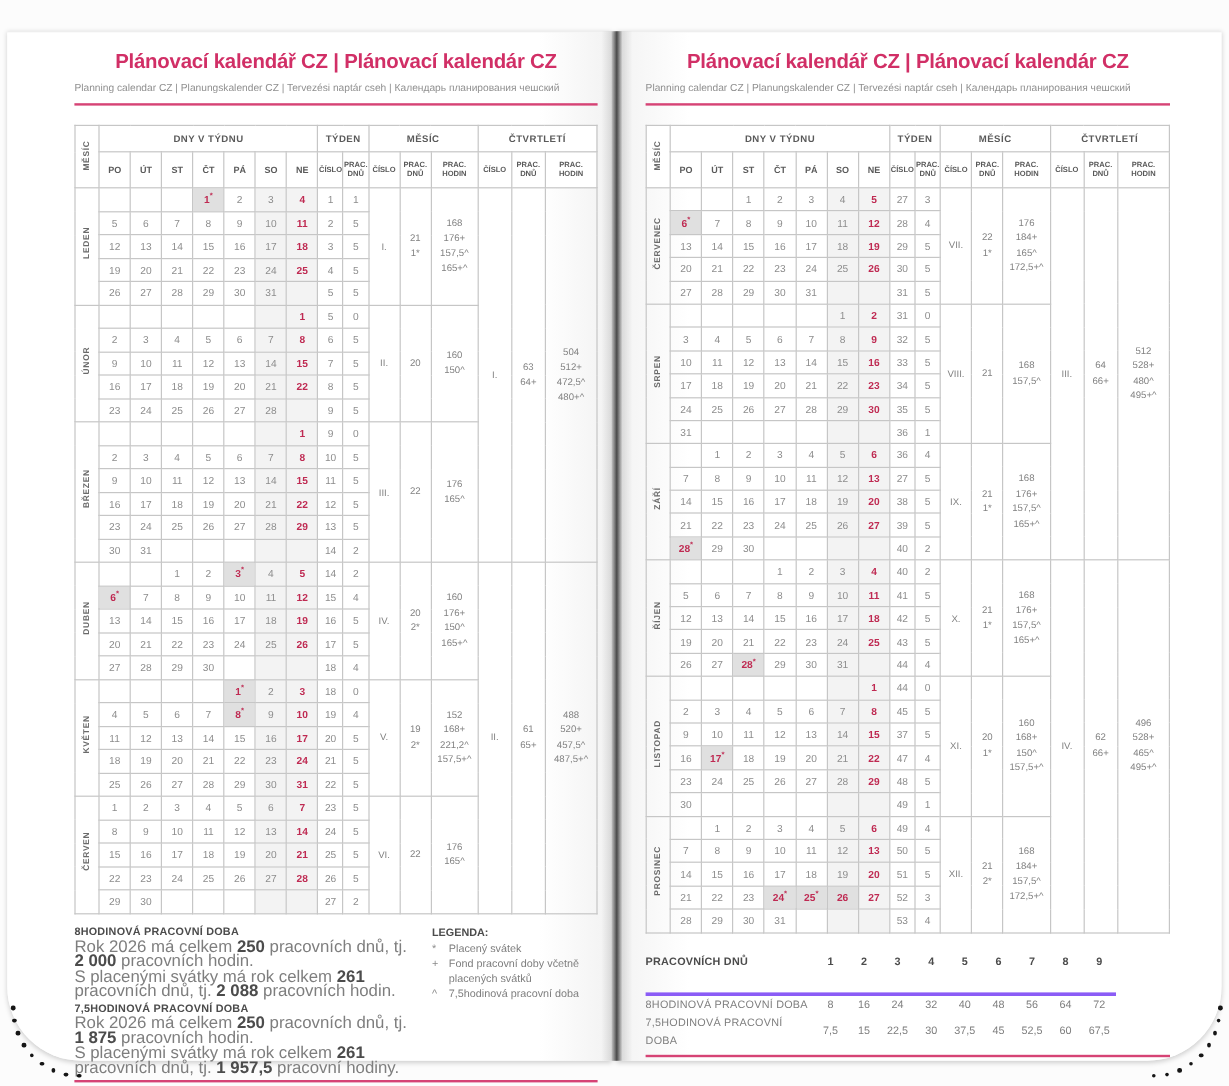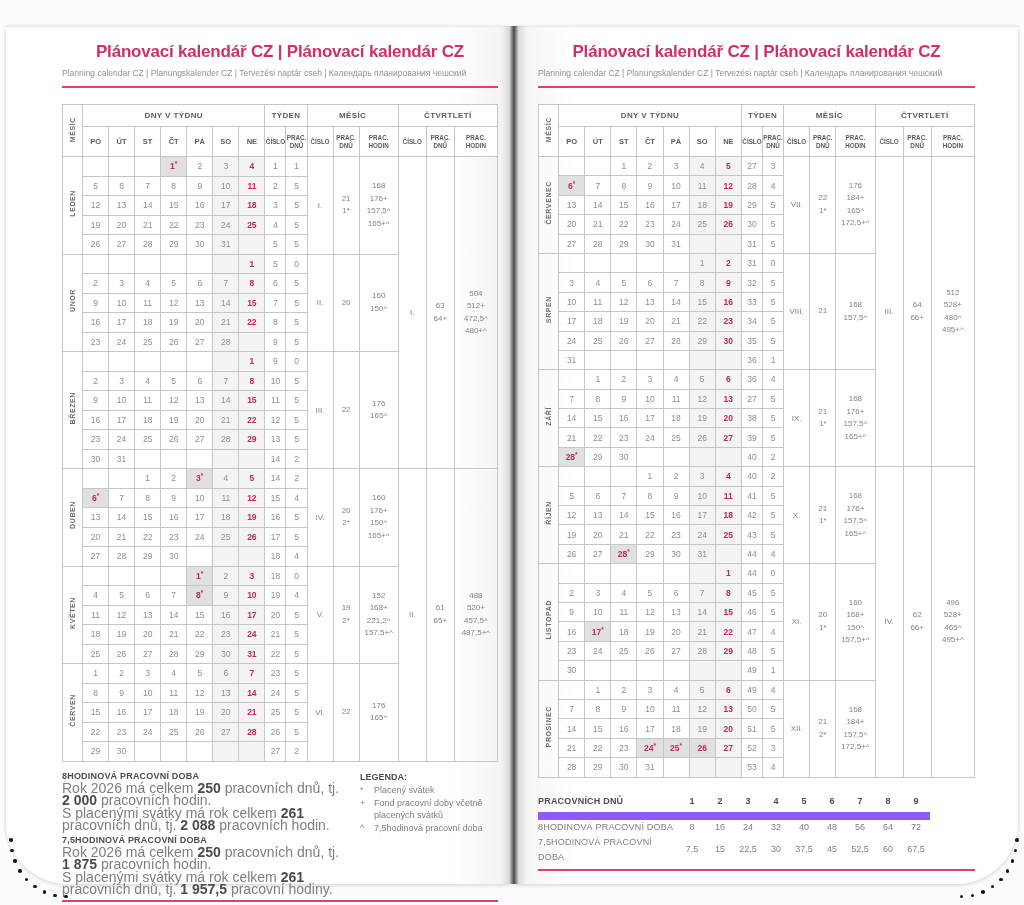--- a/index.html
+++ b/index.html
@@ -62,21 +62,21 @@
   .ftl-line{font-size:14px;color:#7e7e7e;line-height:12.5px;}
   .ftl-line b{color:#4c4c4c;}
   .ftl-sec2{margin-top:2px;}
   .legend{width:138px;padding-top:1px;}
   .legend-title{font-size:9px;font-weight:bold;color:#4c4c4c;line-height:12px;}
   .legend-row{display:flex;font-size:9px;color:#7e7e7e;line-height:12px;margin-top:1px;}
   .legend-sym{width:14px;color:#8a8a8a;}
   .legend-txt{flex:1;}
   .ftr{margin-top:16px;width:392px;}
   .ftr-row{display:flex;align-items:center;}
-  .ftr-head{border-bottom:8px solid #8b5cf6;padding-bottom:3px;justify-content:flex-end;}
+  .ftr-head{border-bottom:3px solid #8b5cf6;padding-bottom:18px;justify-content:flex-end;}
   .ftr-label{width:140px;font-size:9px;color:#7e7e7e;line-height:15px;letter-spacing:0.2px;}
   .ftr-head .ftr-label{font-weight:bold;color:#4c4c4c;}
   .ftr-cell{width:28px;text-align:center;font-size:9px;color:#7e7e7e;line-height:15px;}
   .ftr-head .ftr-cell{font-weight:bold;color:#4c4c4c;}
   .dot{position:absolute;width:3.5px;height:3.5px;border-radius:50%;background:#161616;}
 </style>
 </head>
 <body>
 
 <div class="canvas">
@@ -1020,21 +1020,21 @@
               <td class="wk num">5</td>
             </tr>
             <tr>
               <td class="wk">9</td>
               <td class="wk">10</td>
               <td class="wk">11</td>
               <td class="wk">12</td>
               <td class="wk">13</td>
               <td class="wk sat">14</td>
               <td class="wk sun">15</td>
-              <td class="wk num">46</td>
+              <td class="wk num">37</td>
               <td class="wk num">5</td>
             </tr>
             <tr>
               <td class="wk">16</td>
               <td class="wk hol">17<span class="star">*</span></td>
               <td class="wk">18</td>
               <td class="wk">19</td>
               <td class="wk">20</td>
               <td class="wk sat">21</td>
               <td class="wk sun">22</td>

